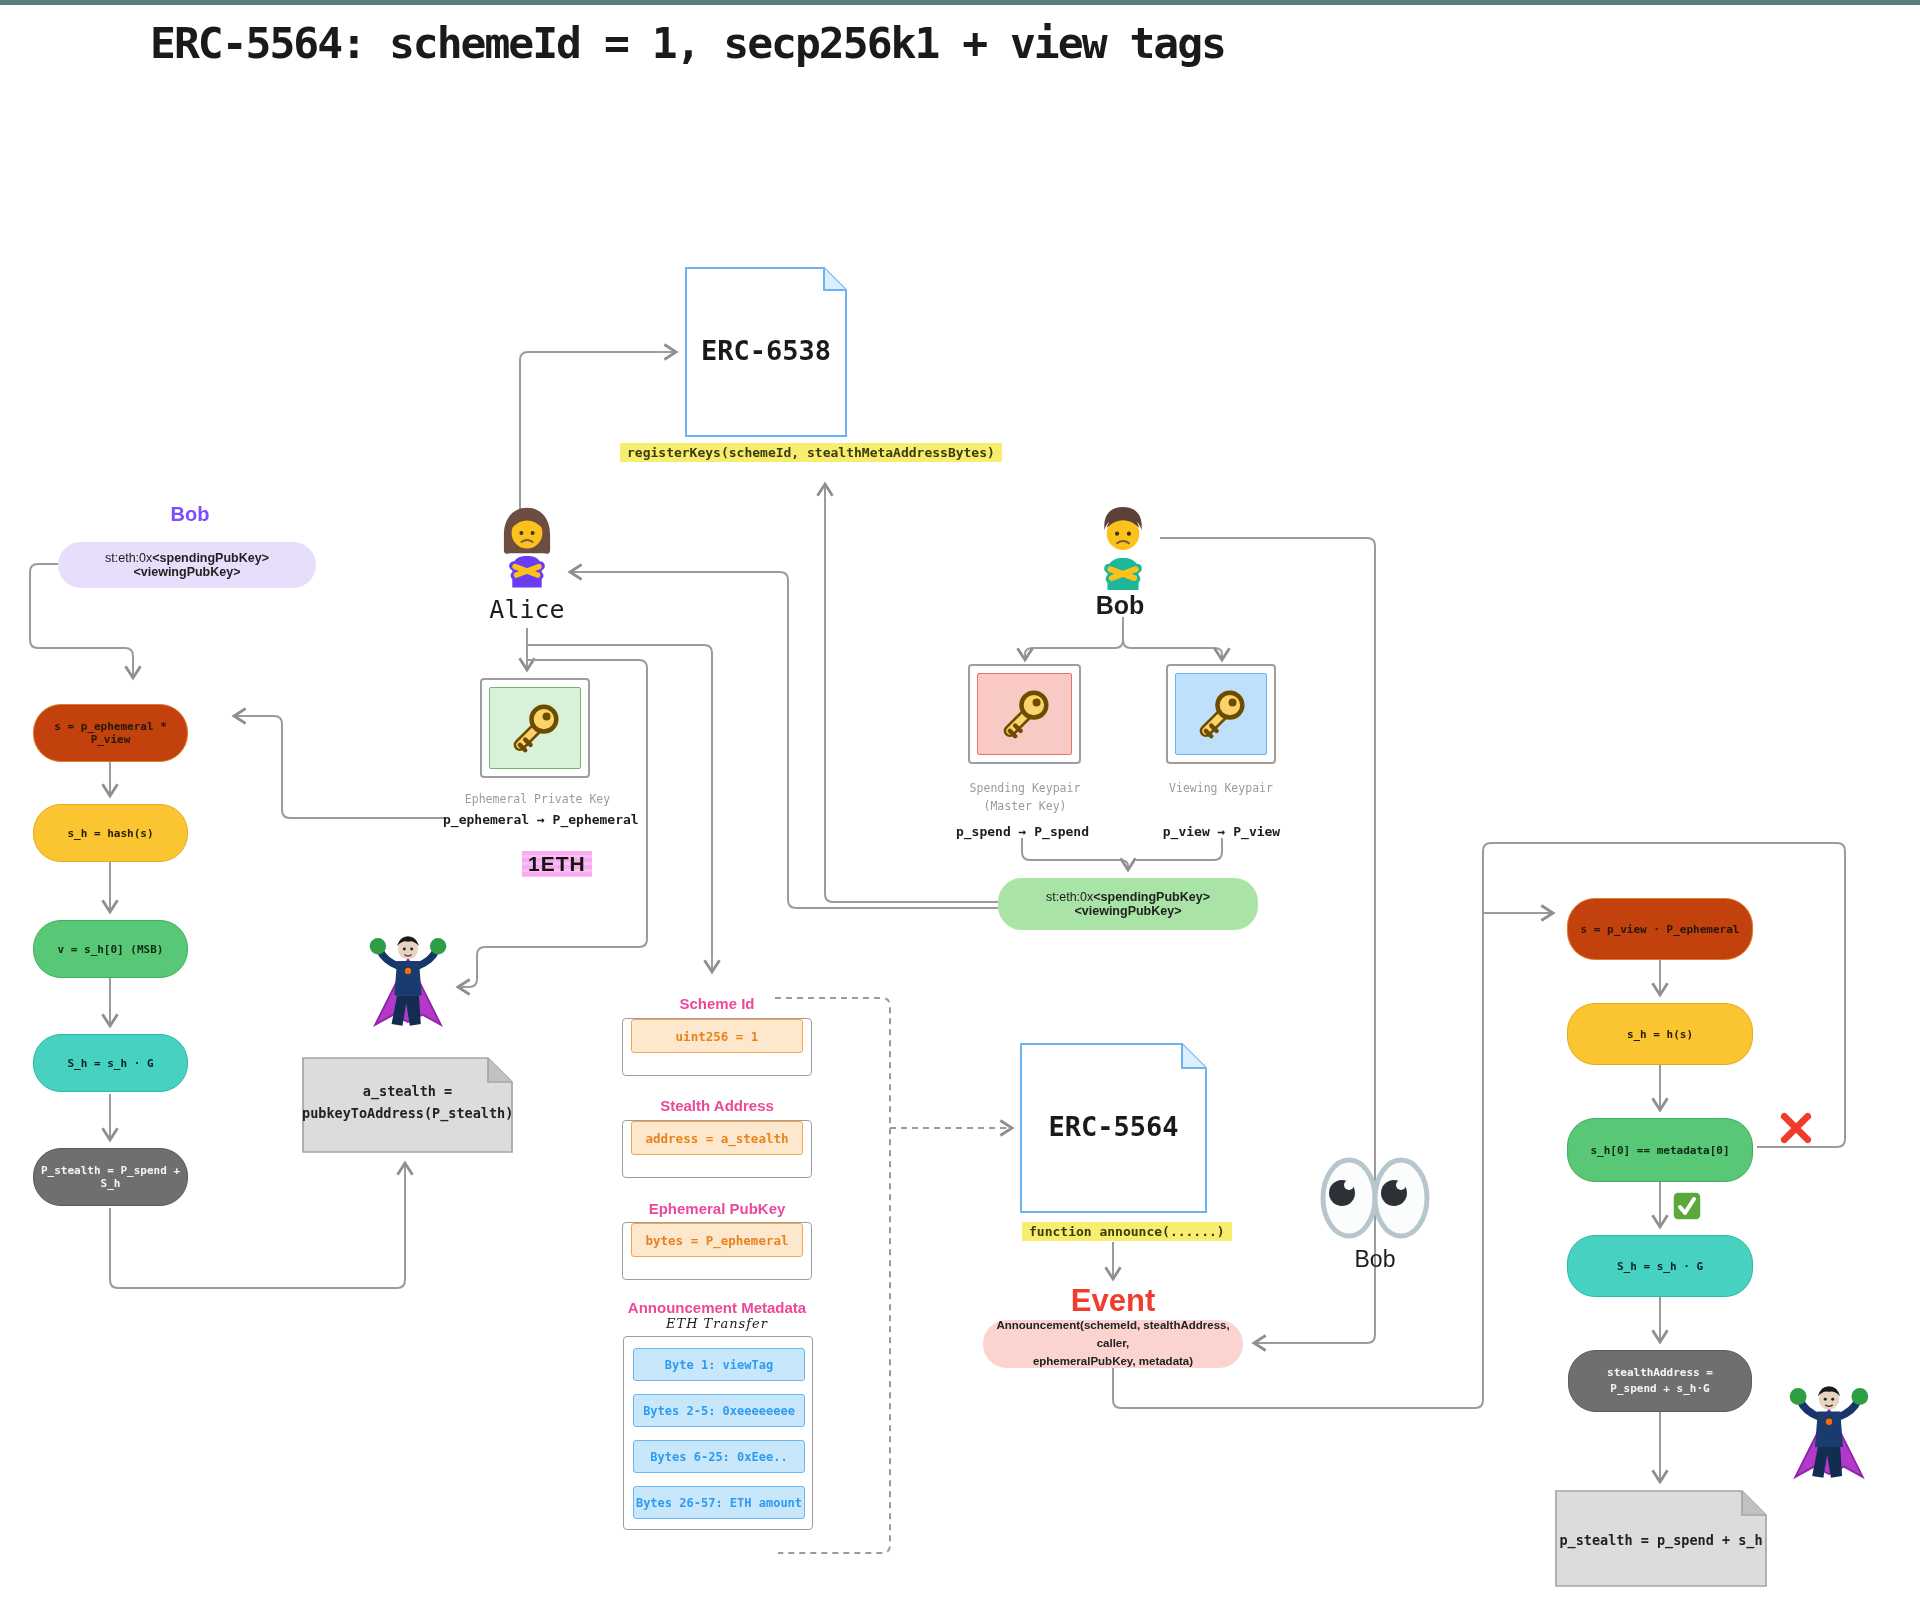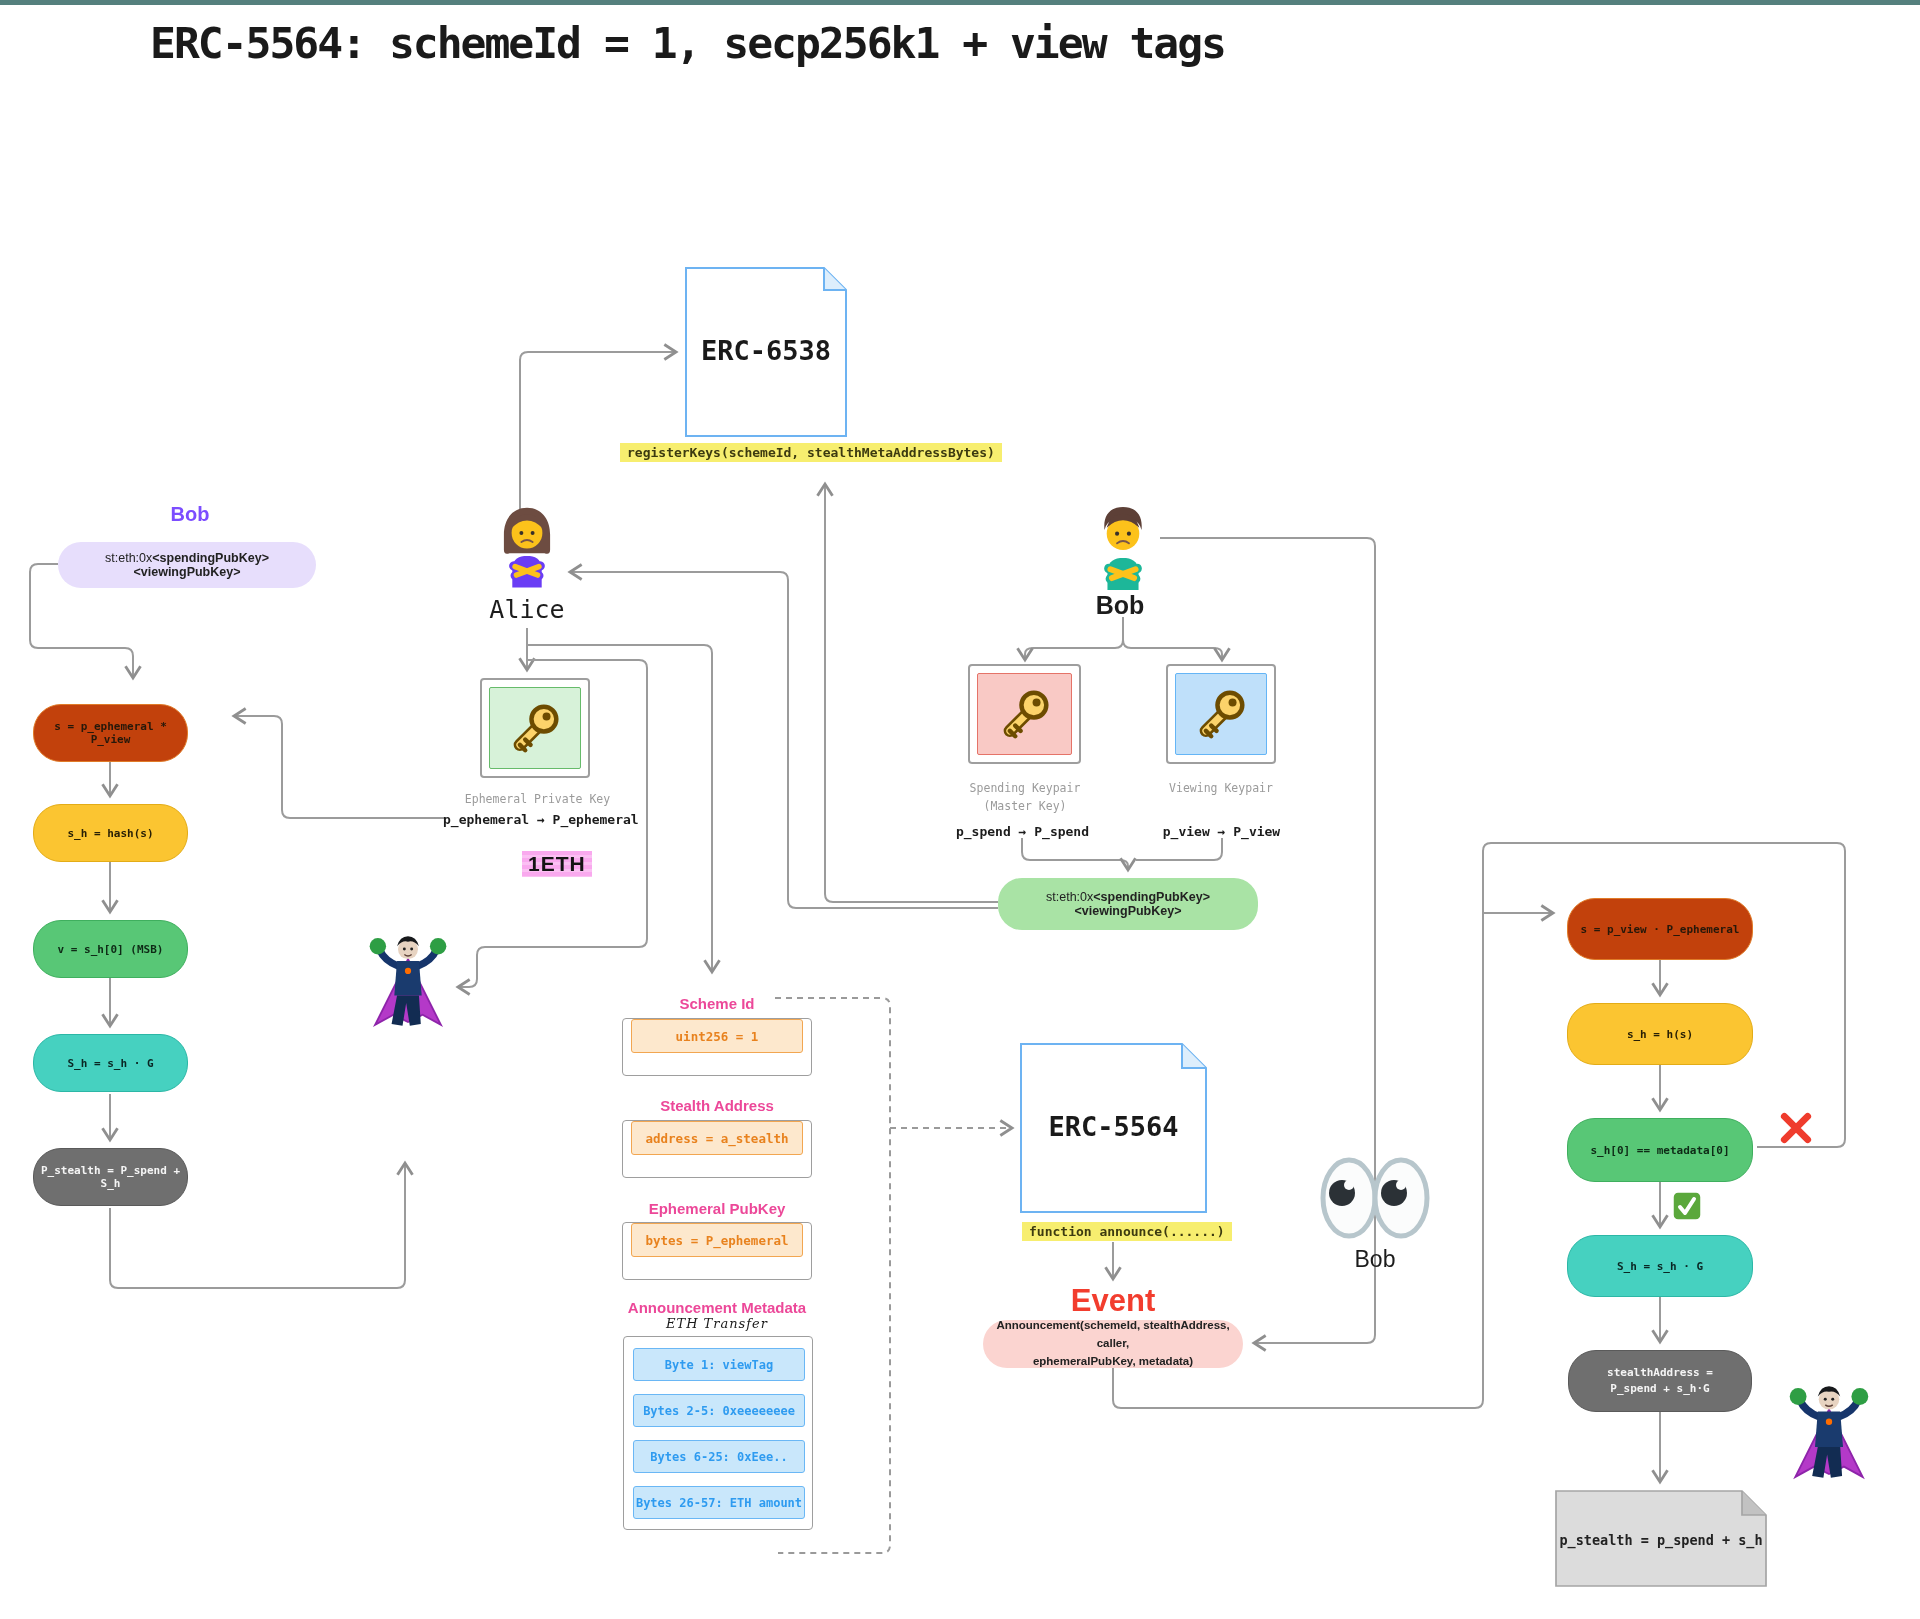--- a/index.html
+++ b/index.html
@@ -129,20 +129,30 @@
   <div class="metaPill" style="left:58px;top:542px;width:258px;height:46px;background:#e7defc;">
     <span><span>st:eth:0x</span><b>&lt;spendingPubKey&gt;</b><b>&lt;viewingPubKey&gt;</b></span>
   </div>
 
   <div class="pill small orange" style="left:33px;top:688px;width:155px;height:58px;">s = p_ephemeral * P_view</div>
   <div class="pill small yellow" style="left:33px;top:804px;width:155px;height:58px;">s_h = hash(s)</div>
   <div class="pill small green" style="left:33px;top:920px;width:155px;height:58px;">v = s_h[0] (MSB)</div>
   <div class="pill small teal" style="left:33px;top:1034px;width:155px;height:58px;">S_h = s_h · G</div>
   <div class="pill small dark" style="left:33px;top:1148px;width:155px;height:58px;">P_stealth = P_spend + S_h</div>
 
+  <div class="abs" style="left:302px;top:1057px;">
+    <svg width="211" height="96" viewBox="0 0 211 96">
+      <path d="M1,1 H186 L210,25 V95 H1 Z" fill="#dcdcdc" stroke="#a5a5a5" stroke-width="1.7"></path>
+      <path d="M186,1 V25 H210" fill="#c2c2c2" stroke="#a5a5a5" stroke-width="1.7"></path>
+    </svg>
+    <div class="noteTxt" style="left:0;top:24px;width:211px;">
+      <div>a_stealth =</div>
+      <div>pubkeyToAddress(P_stealth)</div>
+    </div>
+  </div>
 
   <div id="ethTag" style="left:522px;top:851px;">1ETH</div>
   <div class="abs" style="left:366px;top:928px;">
     <svg width="84" height="106" viewBox="0 0 92 112">
       <path d="M46,32 L10,104 L30,93 L46,101 L62,93 L82,104 Z" fill="#b439c8" stroke="#8e24aa" stroke-width="2"></path>
       <path d="M36,40 Q20,34 15,22" stroke="#16356b" stroke-width="8" fill="none" stroke-linecap="round"></path>
       <path d="M56,40 Q72,34 77,22" stroke="#16356b" stroke-width="8" fill="none" stroke-linecap="round"></path>
       <circle cx="13" cy="18" r="9" fill="#2e9e44"></circle>
       <circle cx="79" cy="18" r="9" fill="#2e9e44"></circle>
       <path d="M34,34 L58,34 L61,72 L31,72 Z" fill="#1a3b6e"></path>

